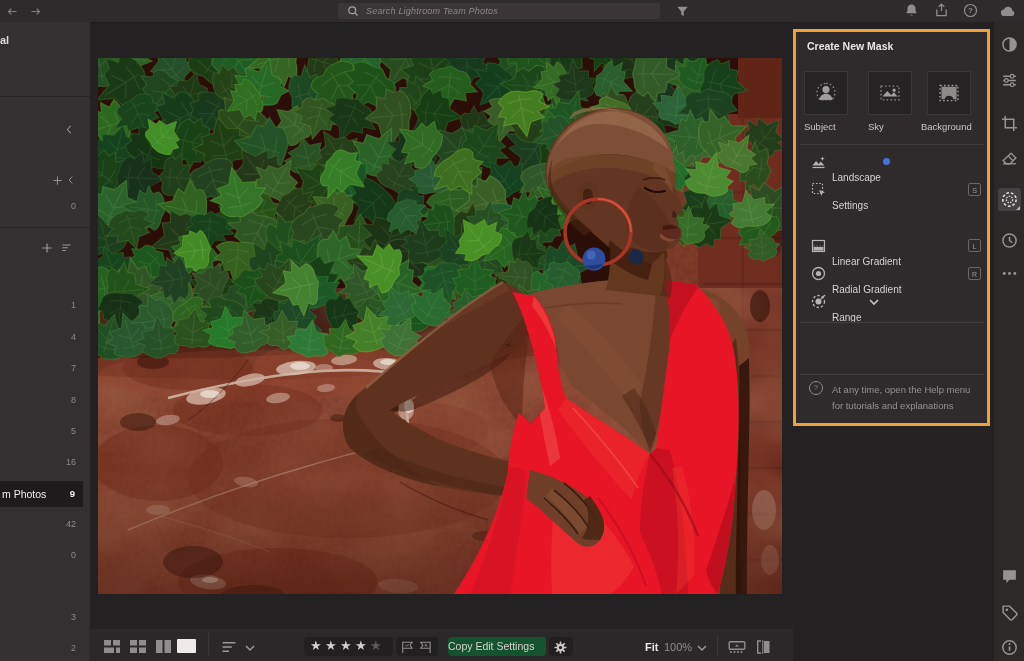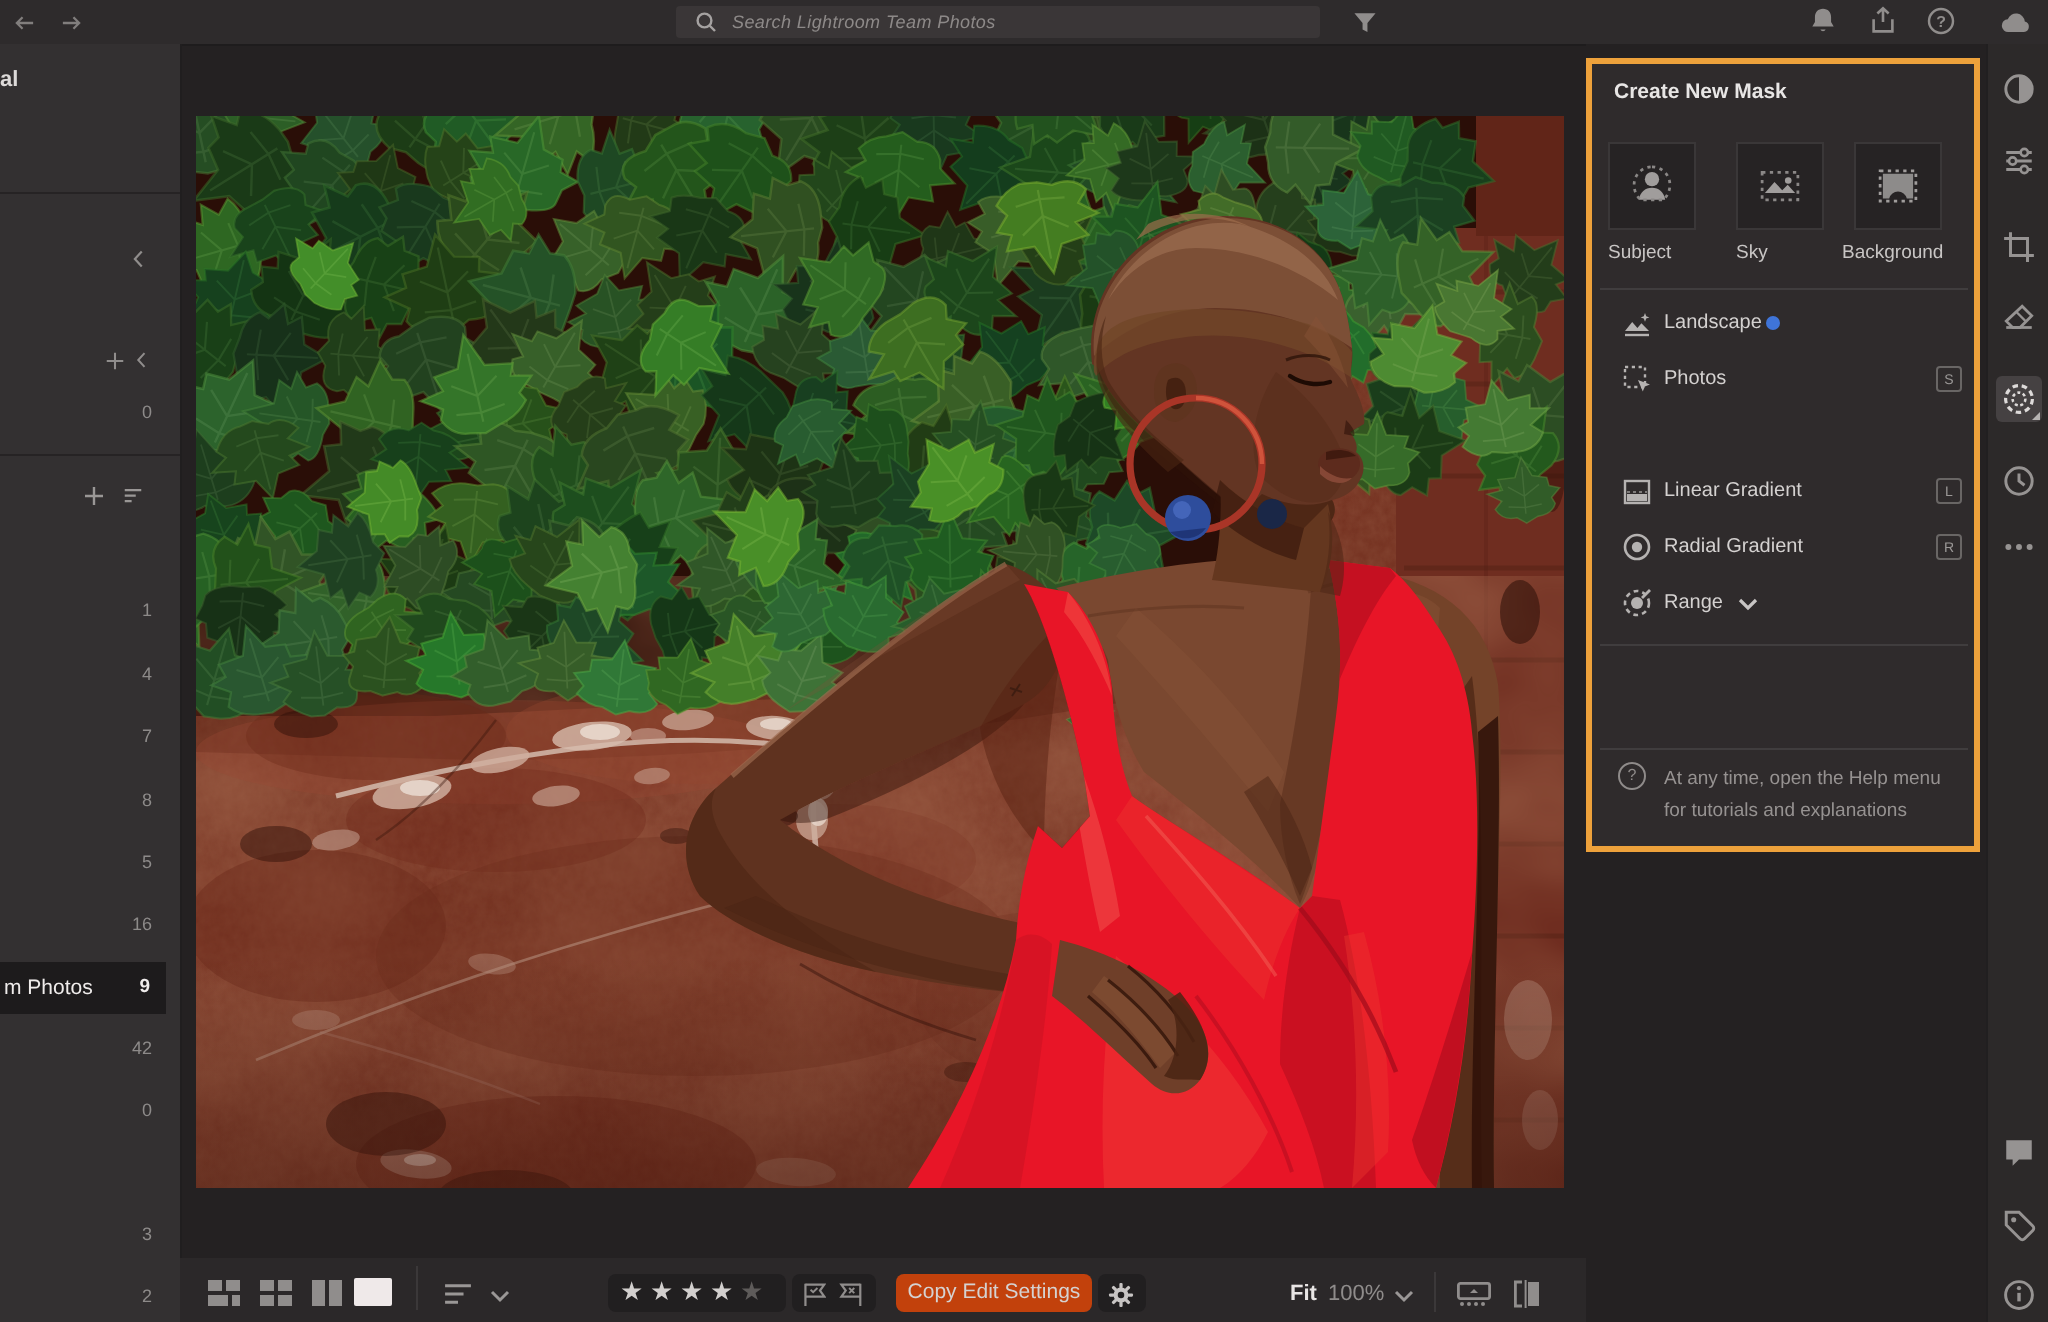--- a/index.html
+++ b/index.html
@@ -11,31 +11,31 @@
   #sidebar{position:absolute;left:0;top:22px;width:90px;height:639px;background:#333031;border-right:1px solid #201e1f}
   .shr{position:absolute;left:0;width:90px;height:1px;background:#262324}
   .num{position:absolute;left:58px;width:18px;text-align:right;font-size:9px;color:#8d8a89}
   #selrow{position:absolute;left:0;top:481px;width:83px;height:26px;background:#1d1b1c;color:#efeceb;
     font-size:10.5px;line-height:26px;padding-left:2px;box-sizing:border-box}
   #selrow span{position:absolute;right:8px;font-weight:bold;font-size:9.5px}
   #botbar{position:absolute;left:90px;top:629px;width:703px;height:32px;background:#2b2829}
   .pill{position:absolute;top:637px;height:19px;background:#211f20;border-radius:4px}
   .star{position:absolute;top:638px;font-size:13px}
   .vr{position:absolute;width:1px;background:#3b3839}
-  #copybtn{position:absolute;left:448px;top:637px;width:98px;height:19px;background:#c2410c;border-radius:4px;
-    color:#d5d2d1;font-size:10.5px;text-align:center;line-height:19px}
+  #copybtn{position:absolute;left:448px;top:637px;width:98px;height:19px;background:#14532d;border-radius:4px;
+    color:#d5d2d1;font-size:10.5px;text-align:left;line-height:19px}
   #photo{position:absolute;left:98px;top:58px}
   #rpanel{position:absolute;left:793px;top:22px;width:231px;height:639px;background:#242122}
   #maskbox{position:absolute;left:793px;top:29px;width:191px;height:391px;background:#2f2b2c;border:3.5px solid #eda13b}
   .mbtn{position:absolute;top:39px;width:44px;height:44px;background:#262324;border:1px solid #3a3738;box-sizing:border-box}
   .mlbl{position:absolute;top:89px;font-size:9.5px;color:#c8c5c4;}
   .phr{position:absolute;left:4px;width:184px;height:1px;background:#403d3e}
   .prow{position:absolute;left:0;width:191px;height:28px}
   .picon{position:absolute;left:15px;top:6px}
-  .ptxt{position:absolute;left:36px;top:8px;font-size:10px;color:#d4d1d0}
+  .ptxt{position:absolute;left:36px;top:24px;font-size:10px;color:#d4d1d0}
   .pkey{position:absolute;left:172px;top:7px;width:13px;height:13px;border:1px solid #696665;border-radius:2px;
     color:#9b9897;font-size:7px;text-align:center;line-height:13px;box-sizing:border-box}
   #toolstrip{position:absolute;left:993px;top:22px;width:31px;height:639px;background:#2c2929;border-left:1px solid #211f20}
   #toolstrip svg, #toolstrip div{}
 </style></head>
 <body>
 <div id="stage">
 <svg id="photo" width="684" height="536" viewBox="0 0 684 536">
       <defs>
         <linearGradient id="wallg" x1="0" y1="0" x2="0.25" y2="1">
@@ -1262,21 +1262,21 @@
           <path d="M1.5 13.5h12" stroke="#b5b2b1" stroke-width="1.2"></path>
         </svg>
         <div class="ptxt">Landscape</div>
         <div style="position:absolute;left:87px;top:10px;width:7px;height:7px;border-radius:50%;background:#3f74d8"></div>
       </div>
       <div class="prow" style="top:144px">
         <svg class="picon" width="15" height="15" viewBox="0 0 15 15" fill="none">
           <rect x="1.5" y="1.5" width="10" height="10" stroke="#b5b2b1" stroke-dasharray="1.6 1.8" stroke-width="1.2" fill="none"></rect>
           <path d="M8 8l6 2.2-2.6 1 -1 2.6z" fill="#b5b2b1"></path>
         </svg>
-        <div class="ptxt">Photos</div>
+        <div class="ptxt">Settings</div>
         <div class="pkey">S</div>
       </div>
       <div class="prow" style="top:200px">
         <svg class="picon" width="15" height="15" viewBox="0 0 15 15" fill="none">
           <rect x="1.5" y="2.5" width="12" height="11" stroke="#b5b2b1" stroke-width="1.2" fill="none"></rect>
           <rect x="2.5" y="9" width="10" height="3.6" fill="#b5b2b1"></rect>
           <path d="M2.5 8h10" stroke="#b5b2b1" stroke-width="1" opacity="0.6" stroke-dasharray="1.5 1.5"></path>
         </svg>
         <div class="ptxt">Linear Gradient</div>
         <div class="pkey">L</div>

